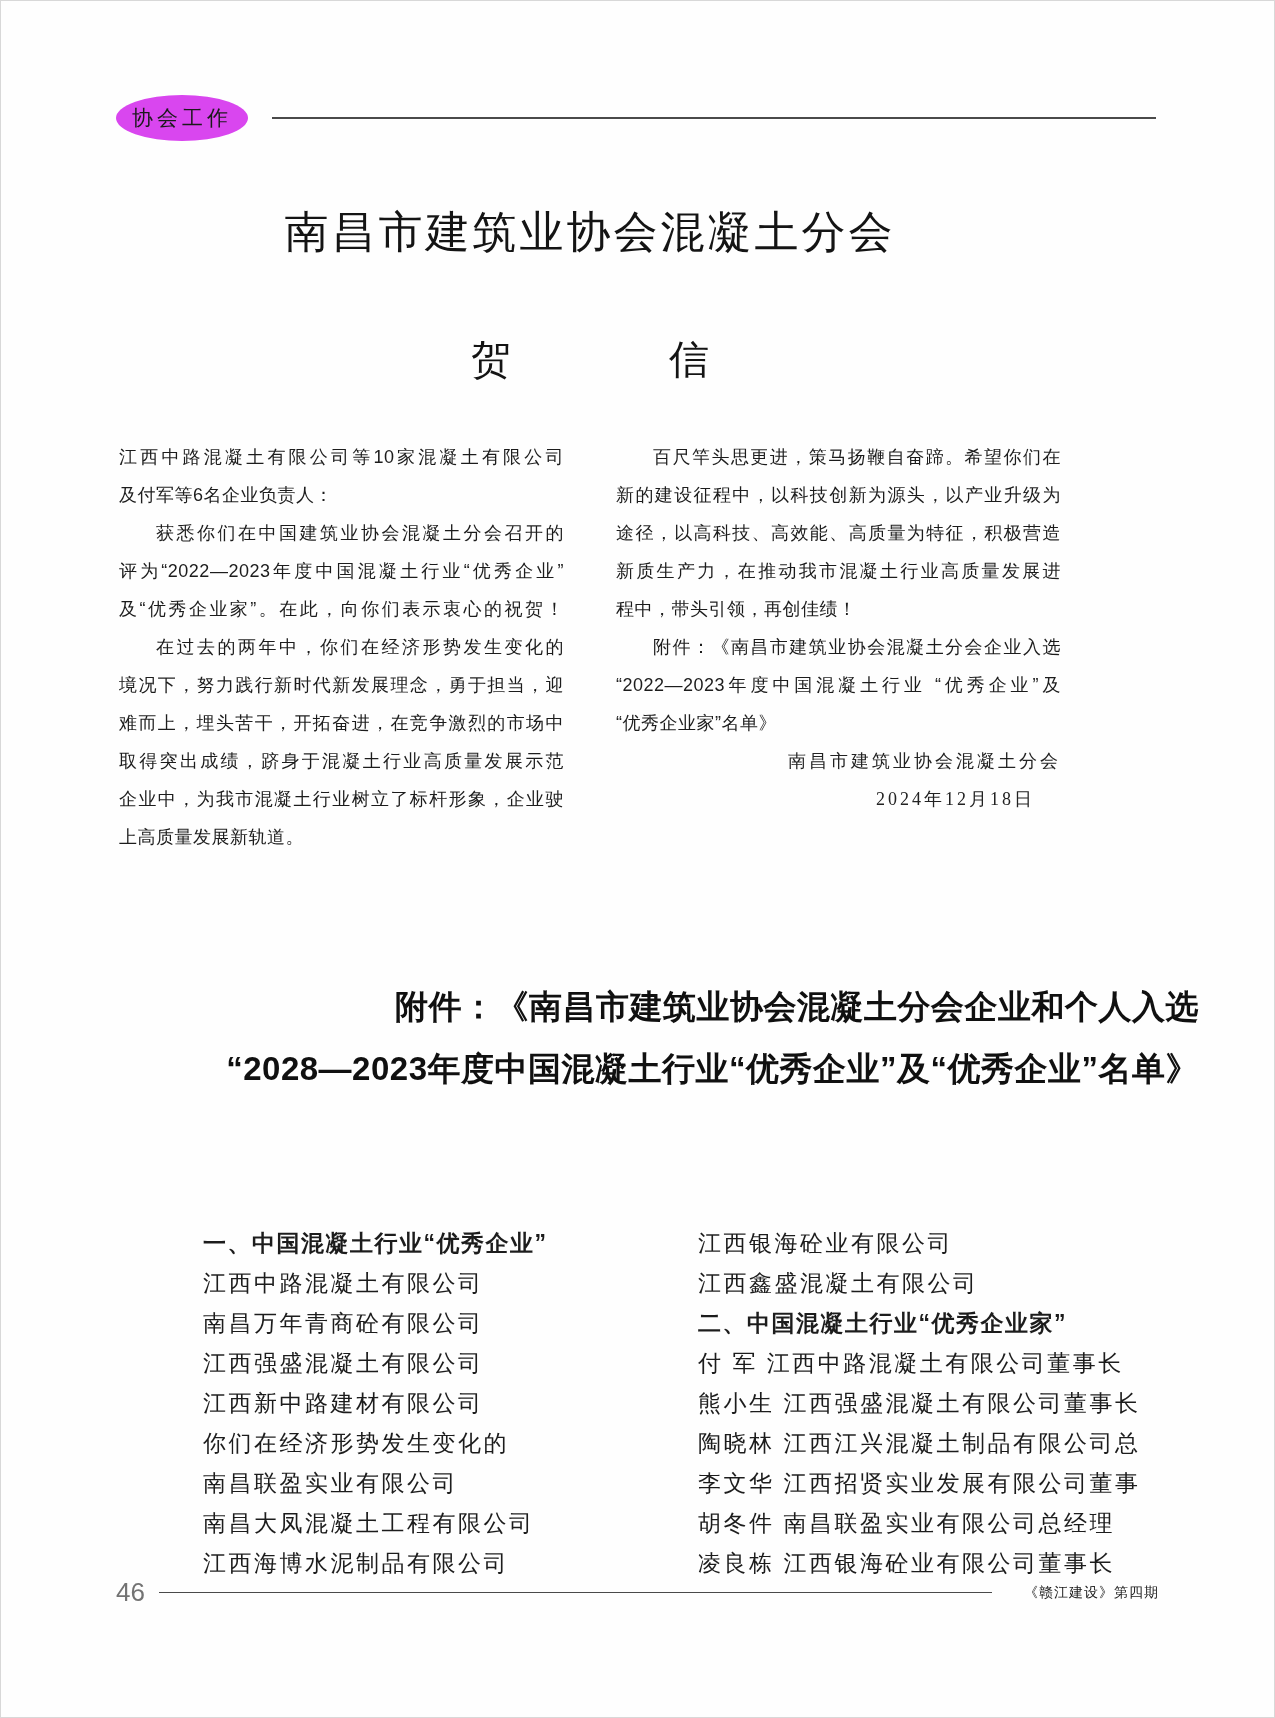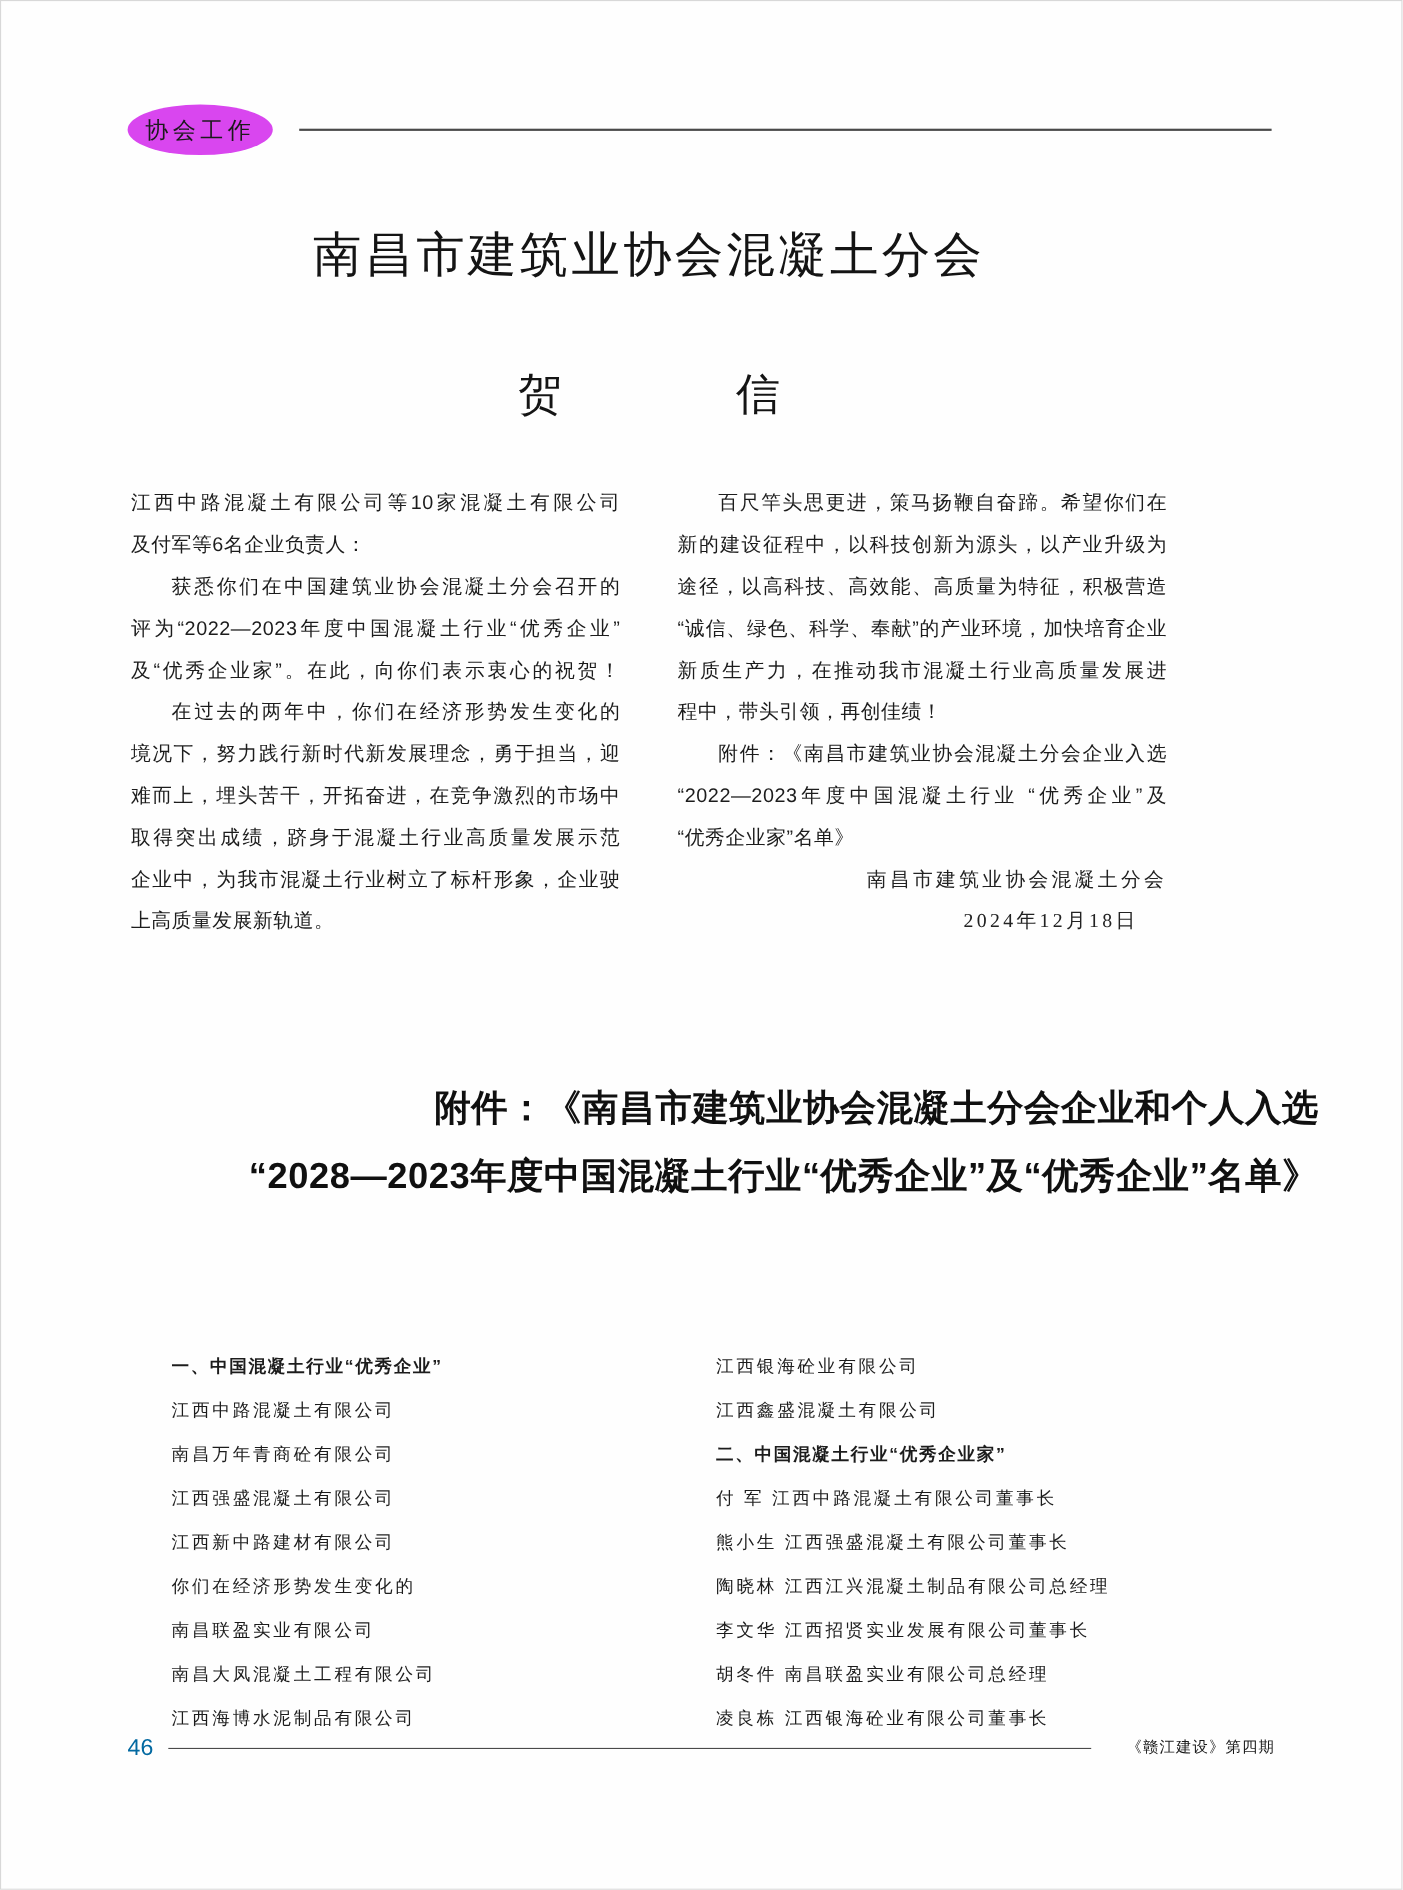--- a/index.html
+++ b/index.html
@@ -41,25 +41,25 @@
   .bline.right{text-align:right;text-align-last:right;}
   .bline.serif{font-family:"Liberation Serif","DejaVu Serif",serif;letter-spacing:3px;color:#222;}
   .bline.date-pad{padding-right:26px;}
   
   .attach-title{position:absolute;top:975px;left:75px;right:75px;text-align:right;}
   .at-line{font-size:33px;font-weight:700;line-height:62px;color:#101010;letter-spacing:0.5px;}
   
   .lists{position:absolute;top:1222px;left:155px;right:110px;display:flex;}
   .list{flex:1;}
   .list-l{flex:0 0 495px;}
-  .litem{height:40px;line-height:40px;font-size:16px;letter-spacing:2.5px;overflow:hidden;}
+  .litem{height:40px;line-height:40px;font-size:23px;letter-spacing:2.5px;overflow:hidden;margin-left:47px;}
   .litem.bold{font-weight:700;letter-spacing:1.5px;}
   
   .pfooter{position:absolute;top:1576px;left:115px;right:115px;display:flex;align-items:center;}
-  .pageno{font-size:21px;color:#0369a1;flex:0 0 auto;}
+  .pageno{font-size:26px;color:#737373;flex:0 0 auto;}
   .frule{flex:1;border-top:1.5px solid #4a4a4a;margin:0 8px 0 14px;}
   .journal{
     font-family:Liberation Sans, sans-serif;
     font-size:14px;color:#1a1a1a;flex:0 0 auto;letter-spacing:1px;margin-left:24px;
   }
 </style>
 </head>
 <body>
 
 <div class="page">
@@ -104,21 +104,20 @@
       </div>
     <div class="col">
       <div>
 
           <div class="bline indent fill">百尺竿头思更进，策马扬鞭自奋蹄。希望你们在</div>
 
           <div class="bline fill">新的建设征程中，以科技创新为源头，以产业升级为</div>
 
           <div class="bline fill">途径，以高科技、高效能、高质量为特征，积极营造</div>
 
-          <div class="bline fill">“诚信、绿色、科学、奉献”的产业环境，加快培育企业</div>
 
           <div class="bline fill">新质生产力，在推动我市混凝土行业高质量发展进</div>
 
           <div class="bline">程中，带头引领，再创佳绩！</div>
 
           <div class="bline indent fill">附件：《南昌市建筑业协会混凝土分会企业入选</div>
 
           <div class="bline fill">“2022—2023年度中国混凝土行业 “优秀企业”及</div>
 
           <div class="bline">“优秀企业家”名单》</div>

